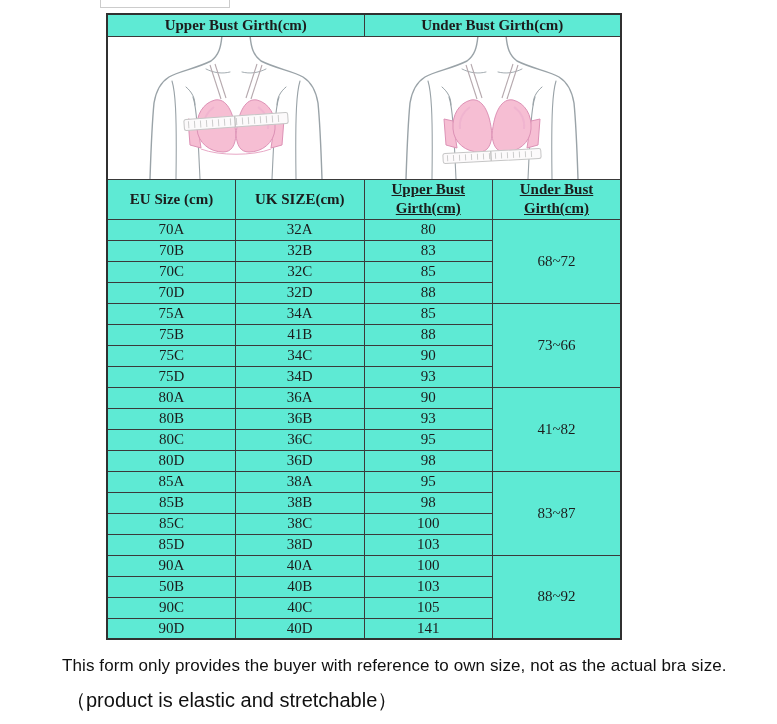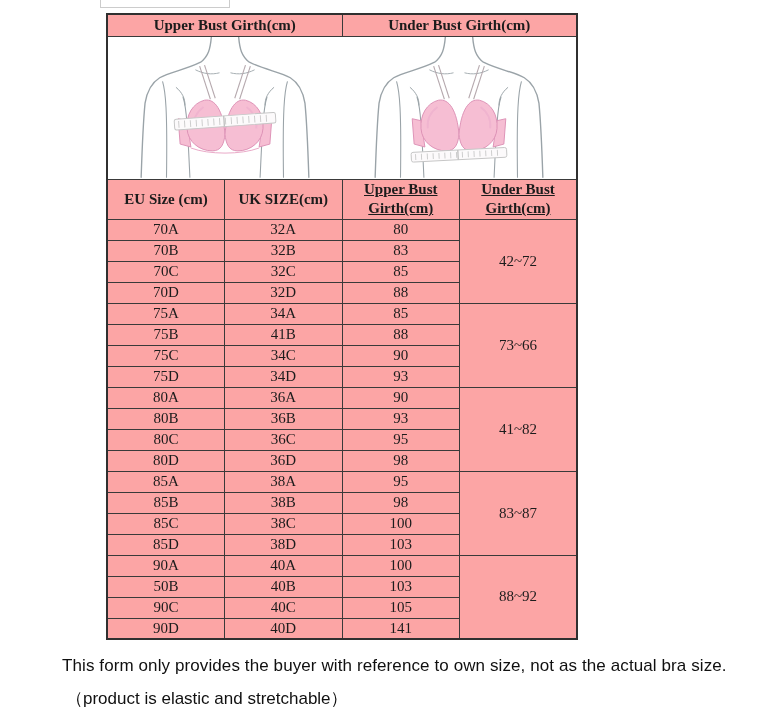--- a/index.html
+++ b/index.html
@@ -12,25 +12,25 @@
   }
 
   
   .remnant {
     position: absolute; left: 100px; top: 0; width: 128px; height: 7px;
     border: 1px solid #cccccc; border-top: none;
   }
 
   table.size-chart {
     position: absolute; left: 106px; top: 13px;
-    width: 472px;
+    width: 516px;
     border-collapse: collapse;
     table-layout: fixed;
     border: 2px solid #303030;
-    background: #fca5a5;
+    background: #5eead4;
   }
   .size-chart td, .size-chart th {
     border: 1px solid #3a3a3a;
     text-align: center;
     vertical-align: middle;
     padding: 0;
     font-size: 15px;
     color: #1c1c1c;
     overflow: hidden;
   }
@@ -47,21 +47,21 @@
   .fig-half svg { display: block; }
 
   .footer-line1 {
     position: absolute; left: 62px; top: 656px;
     font-family: "Liberation Sans", sans-serif;
     font-size: 17px; letter-spacing: 0.1px; color: #101010;
   }
   .footer-line2 {
     position: absolute; left: 66px; top: 687px;
     font-family: "Liberation Sans", sans-serif;
-    font-size: 17px; color: #101010;
+    font-size: 20px; color: #101010;
   }
 </style>
 </head>
 <body>
 
 <div class="remnant"></div>
 
 <table class="size-chart">
   <colgroup>
       <col style="width:25%">
@@ -171,21 +171,21 @@
     <th class="two-line">
       <span>Under Bust</span>
       <span>Girth(cm)</span>
     </th>
   </tr>
 
   <tr class="row-data">
     <td>70A</td>
     <td>32A</td>
     <td>80</td>
-    <td rowspan="4">42~72</td>
+    <td rowspan="4">68~72</td>
   </tr>
   <tr class="row-data">
     <td>70B</td>
     <td>32B</td>
     <td>83</td>
   </tr>
   <tr class="row-data">
     <td>70C</td>
     <td>32C</td>
     <td>85</td>

